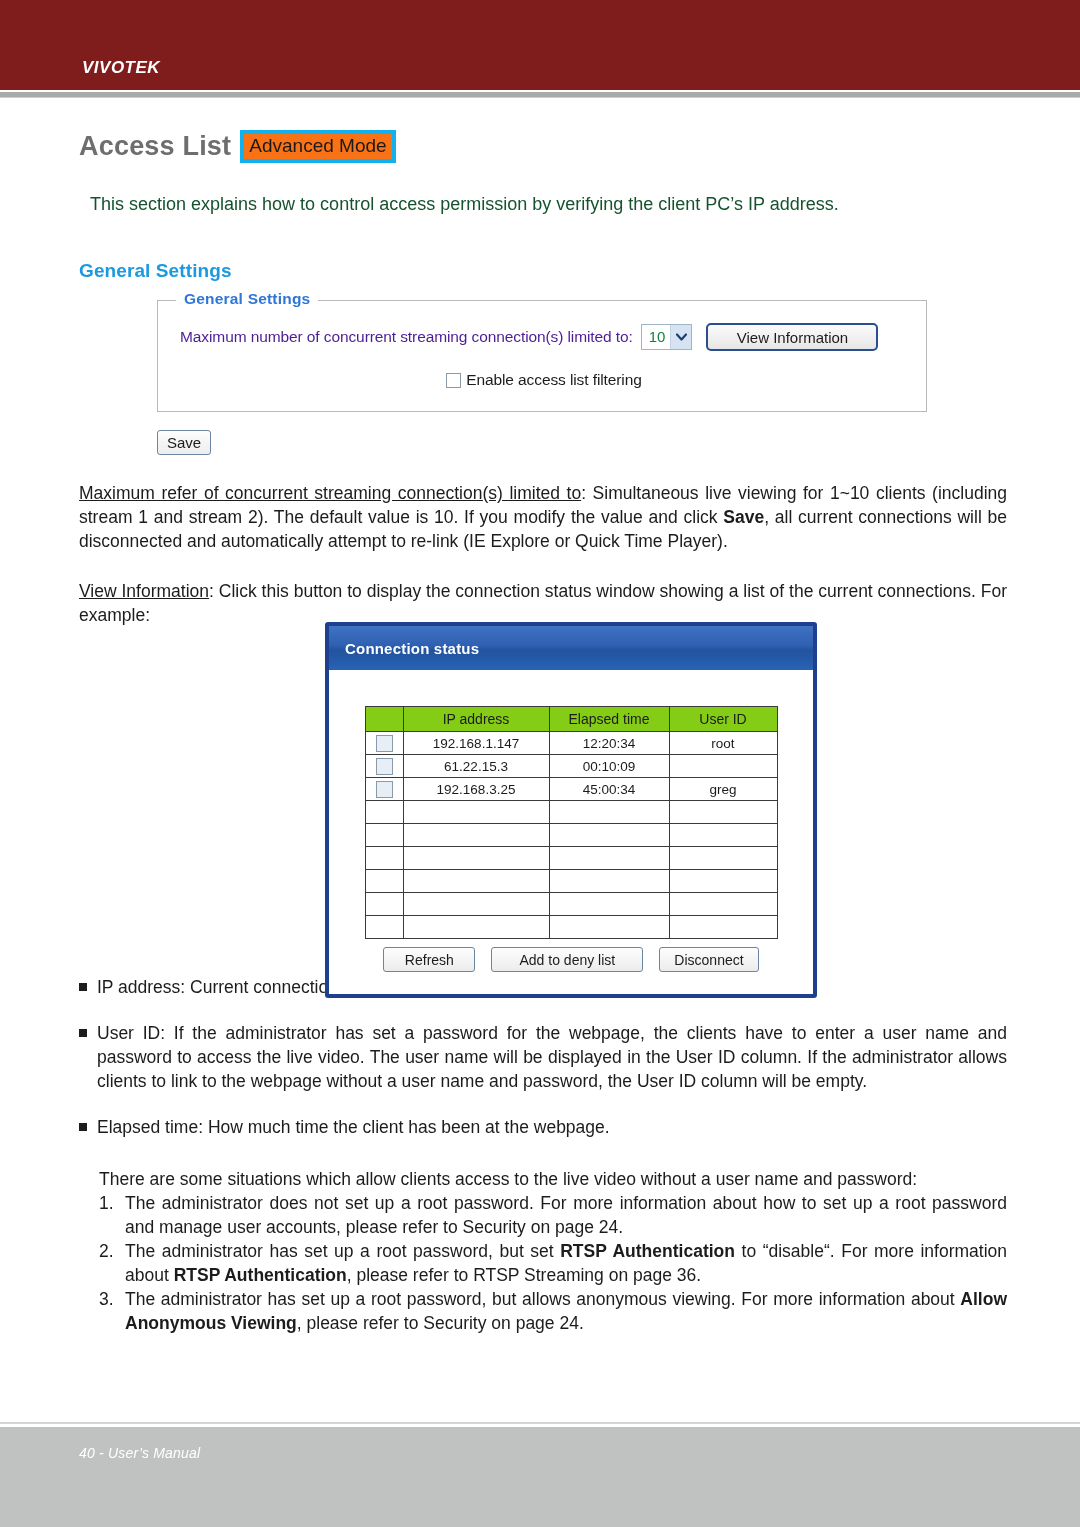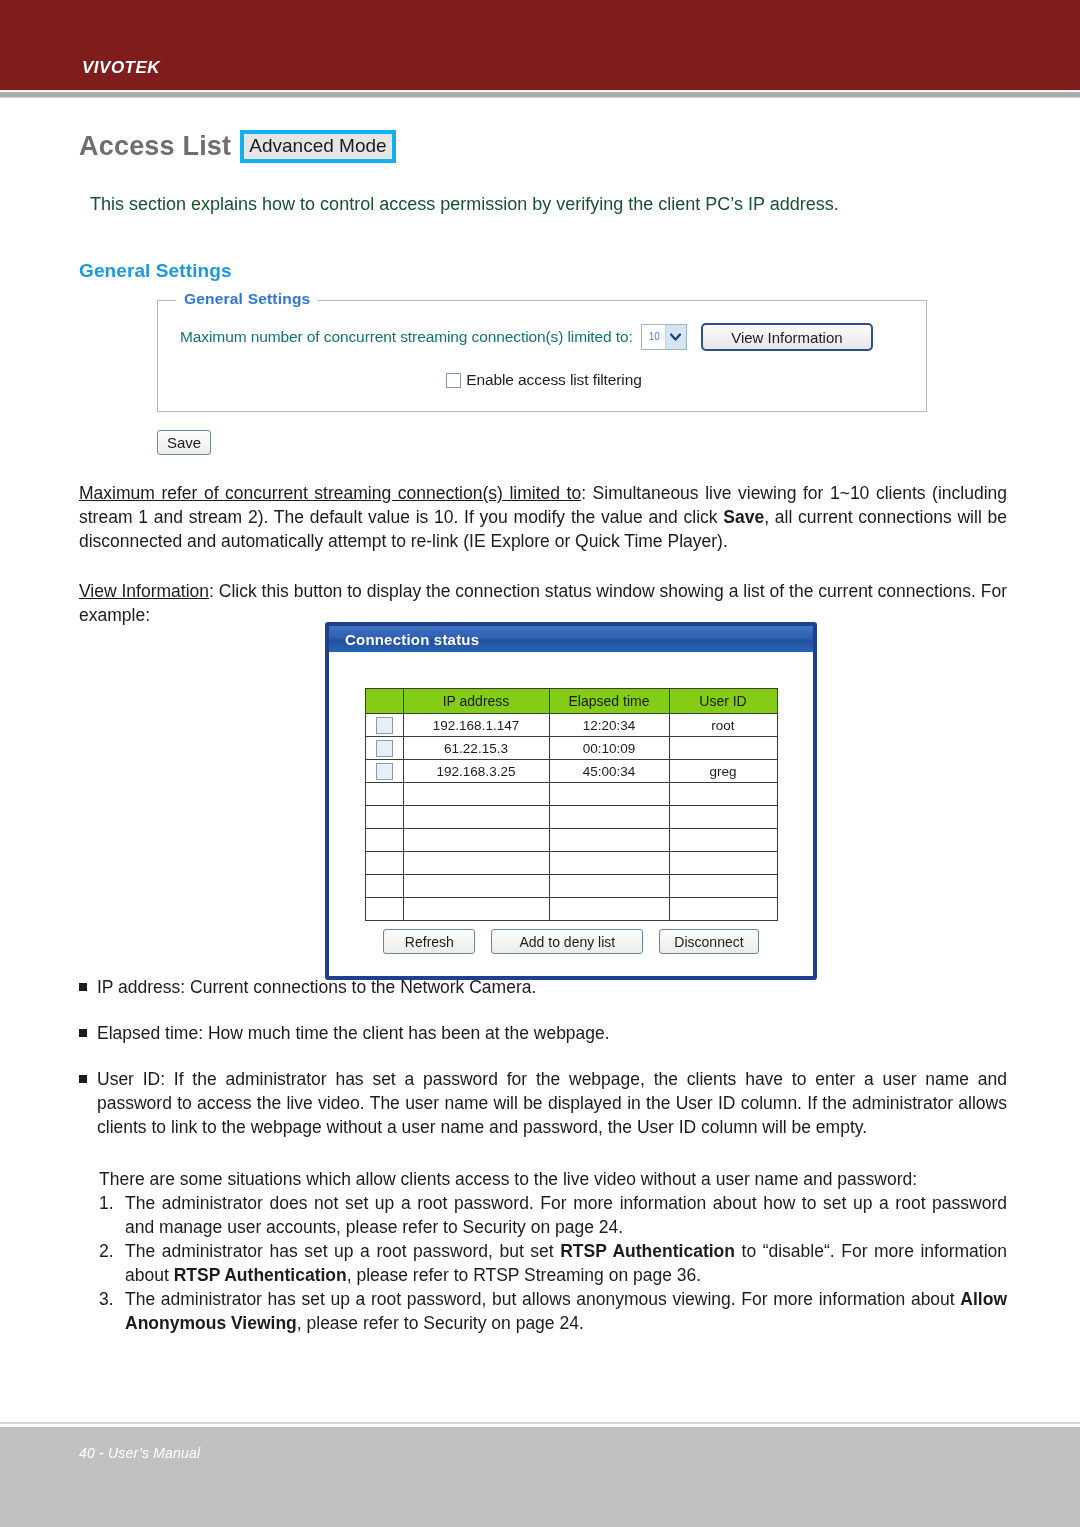--- a/index.html
+++ b/index.html
@@ -66,21 +66,21 @@
     line-height: 36px;
     display: flex;
     align-items: center;
     gap: 9px;
   }
   .mode-badge {
     display: inline-block;
     font-size: 19px;
     font-weight: normal;
     color: #1a1a1a;
-    background: #e5e5e5;
+    background: #f97316;
     border: 4px solid #12b1ee;
     padding: 1px 5px 2px 5px;
     line-height: 22px;
     letter-spacing: 0;
   }
 
   p.intro {
     margin: 28px 0 0 11px;
     font-size: 18px;
     line-height: 24px;
@@ -119,36 +119,36 @@
     color: #2f76d6;
     letter-spacing: 0.2px;
   }
   .panel-row {
     display: flex;
     align-items: center;
     gap: 0;
   }
   .panel-label {
     font-size: 15.5px;
-    color: #0f766e;
+    color: #4c1d95;
     white-space: nowrap;
     letter-spacing: -0.1px;
   }
   .select-box {
     margin-left: 8px;
     display: inline-flex;
     align-items: center;
     height: 26px;
     border: 1px solid #9fb6c9;
     background: #ffffff;
     box-sizing: border-box;
   }
   .select-value {
-    font-size: 10px;
-    color: #3b82f6;
+    font-size: 15px;
+    color: #15803d;
     padding: 0 5px 0 7px;
     line-height: 24px;
   }
   .select-arrow {
     width: 20px;
     height: 24px;
     background: #d5e3f2;
     border-left: 1px solid #c3d4e4;
     display: flex;
     align-items: center;
@@ -228,21 +228,21 @@
     position: absolute;
     left: 325px;
     top: 622px;
     width: 492px;
     box-sizing: border-box;
     border: 4px solid #1f3f8f;
     background: #ffffff;
     border-radius: 3px;
   }
   .dialog-titlebar {
-    height: 26px;
+    height: 44px;
     background: linear-gradient(to bottom, #3f73c4 0%, #2f5fb0 45%, #21539f 55%, #2a62b4 100%);
     display: flex;
     align-items: center;
     padding-left: 16px;
     box-sizing: border-box;
   }
   .dialog-title {
     color: #ffffff;
     font-size: 15px;
     font-weight: bold;
@@ -448,25 +448,25 @@
 
   <div style="height:330px"></div>
 
   <div class="bullets">
     <div class="bullet">
       <span class="bullet-mark"></span>
       <span class="bullet-text">IP address: Current connections to the Network Camera.</span>
     </div>
     <div class="bullet">
       <span class="bullet-mark"></span>
-      <span class="bullet-text">Elapsed time: How much time the client has been at the webpage.</span>
+      <span class="bullet-text">User ID: If the administrator has set a password for the webpage, the clients have to enter a user name and password to access the live video. The user name will be displayed in the User ID column. If the administrator allows clients to link to the webpage without a user name and password, the User ID column will be empty.</span>
     </div>
     <div class="bullet">
       <span class="bullet-mark"></span>
-      <span class="bullet-text">User ID: If the administrator has set a password for the webpage, the clients have to enter a user name and password to access the live video. The user name will be displayed in the User ID column. If the administrator allows clients to link to the webpage without a user name and password, the User ID column will be empty.</span>
+      <span class="bullet-text">Elapsed time: How much time the client has been at the webpage.</span>
     </div>
   </div>
 
   <div class="note-block">
     <div class="note-intro">There are some situations which allow clients access to the live video without a user name and password:</div>
     <ol class="note-list">
       <li>
         <span>The administrator does not set up a root password. For more information about how to set up a root password and manage user accounts, please refer to Security on page 24.</span><span class="b"></span><span></span><span class="b"></span><span></span>
       </li>
       <li>

